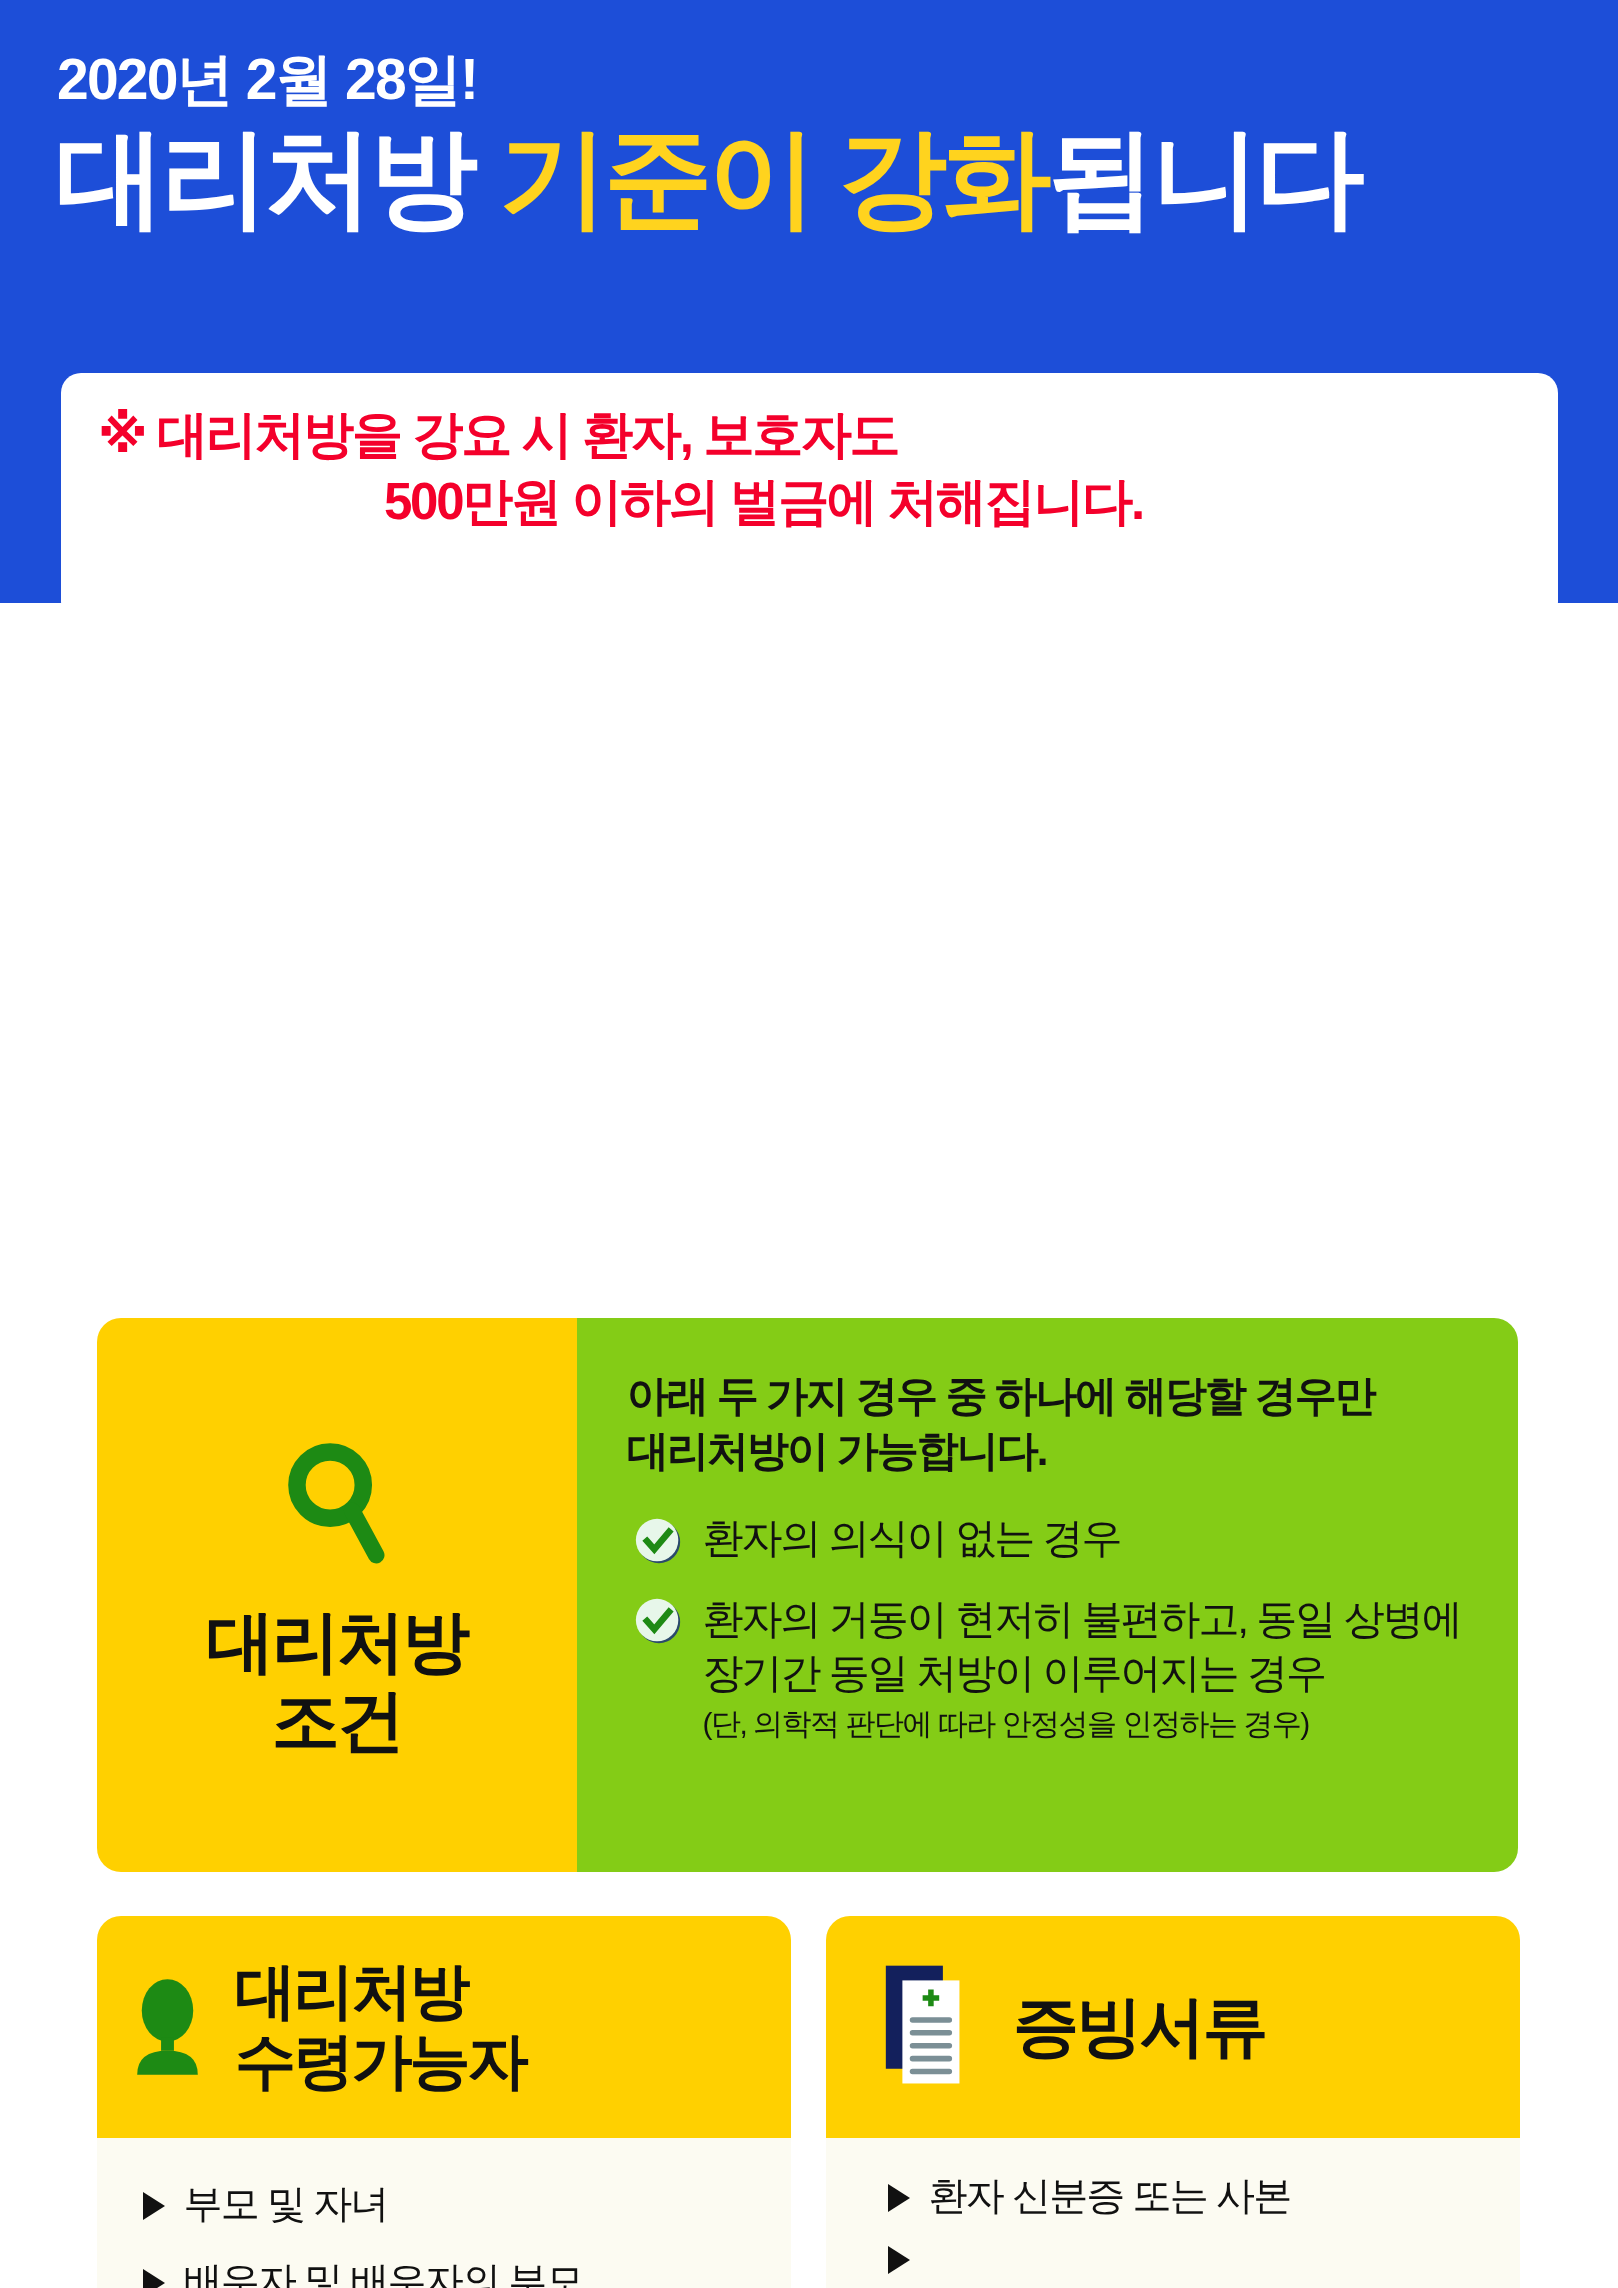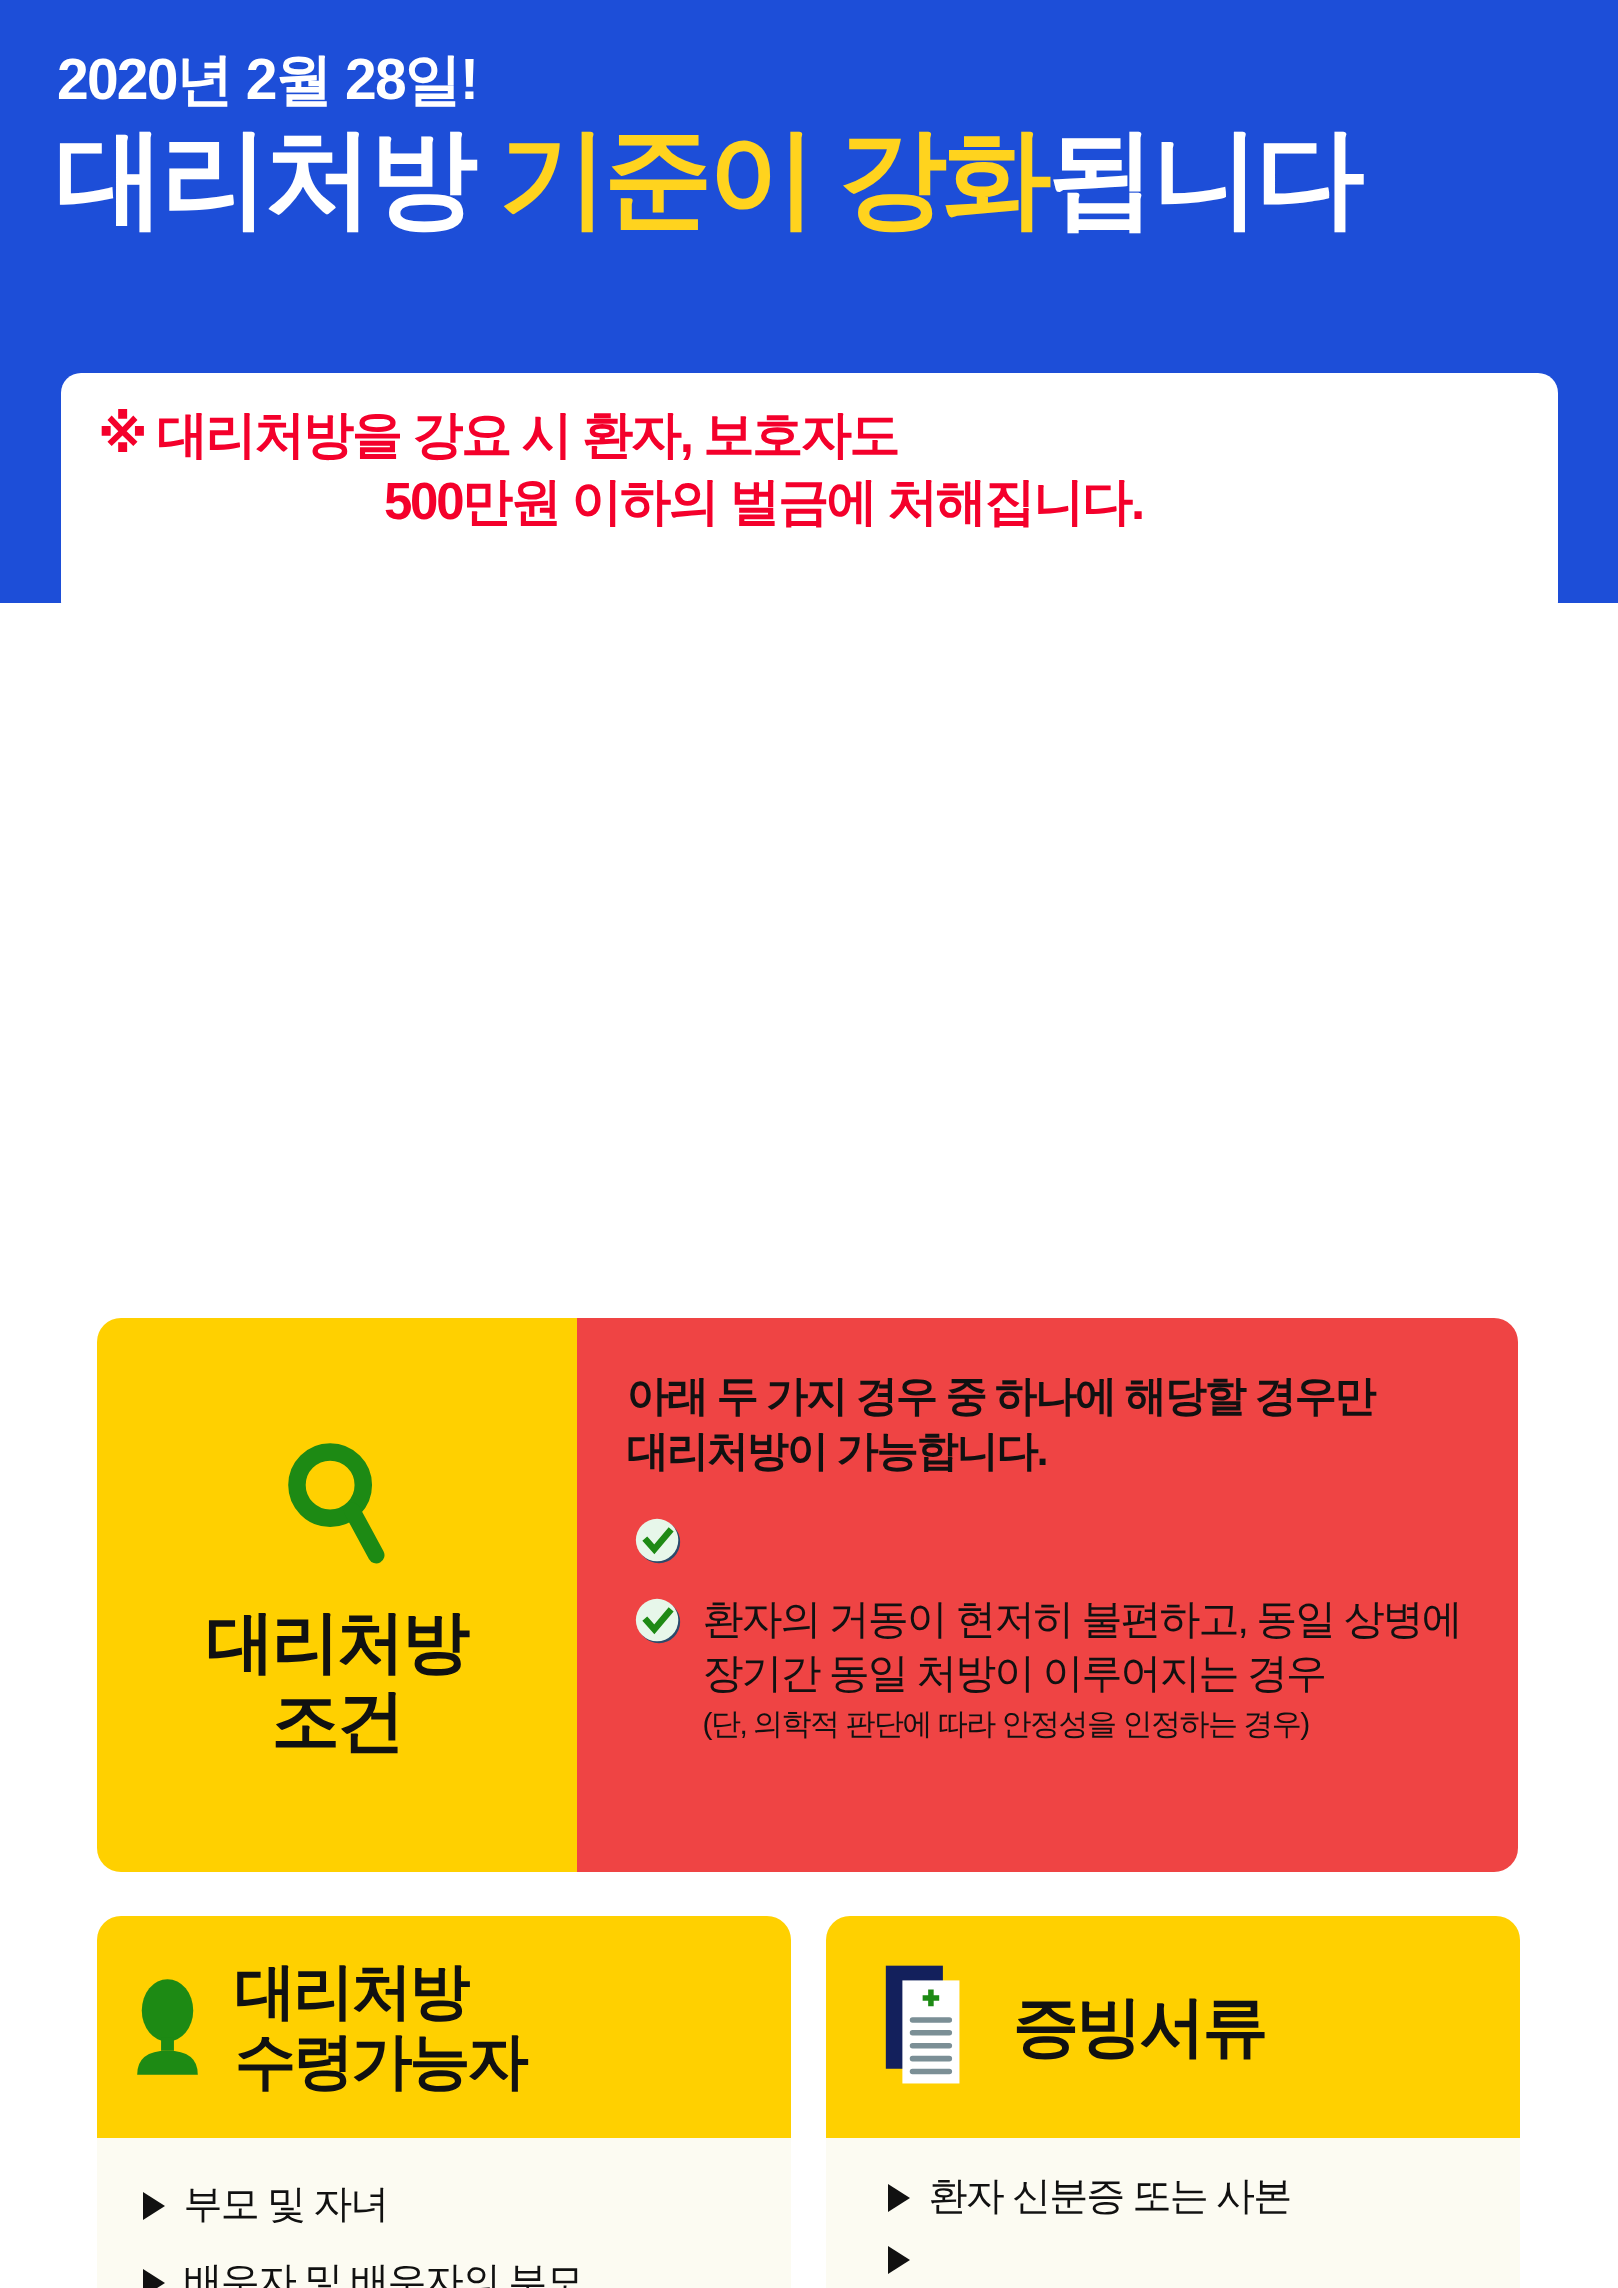--- a/index.html
+++ b/index.html
@@ -102,21 +102,21 @@
   .card1-left-title {
     color: #111111;
     font-size: 68px;
     font-weight: bold;
     line-height: 1.16;
     letter-spacing: -2.8px;
     text-align: center;
   }
   .card1-right {
     flex: 1;
-    background: #ef4444;
+    background: #84cc16;
     padding: 51px 46px 0 50px;
     box-sizing: border-box;
   }
   .card1-lead {
     font-size: 42px;
     font-weight: bold;
     color: #111111;
     line-height: 1.30;
     letter-spacing: -2px;
     margin: 0 0 33px 0;
@@ -237,20 +237,21 @@
       </p>
 
       <div class="chk-row">
         <span class="chk-icon">
           <svg width="48" height="48" viewBox="0 0 52 52">
             <circle cx="27" cy="27" r="23" fill="#2b4a6b"></circle>
             <circle cx="25" cy="25" r="23" fill="#e7f7ea"></circle>
             <path d="M14 26 L22 35 L38 16" fill="none" stroke="#1d8a14" stroke-width="7" stroke-linecap="square" stroke-linejoin="miter"></path>
           </svg>
         </span>
+        <span class="chk-text">환자의 의식이 없는 경우</span>
       </div>
 
       <div class="chk-row">
         <span class="chk-icon">
           <svg width="48" height="48" viewBox="0 0 52 52">
             <circle cx="27" cy="27" r="23" fill="#2b4a6b"></circle>
             <circle cx="25" cy="25" r="23" fill="#e7f7ea"></circle>
             <path d="M14 26 L22 35 L38 16" fill="none" stroke="#1d8a14" stroke-width="7" stroke-linecap="square" stroke-linejoin="miter"></path>
           </svg>
         </span>

